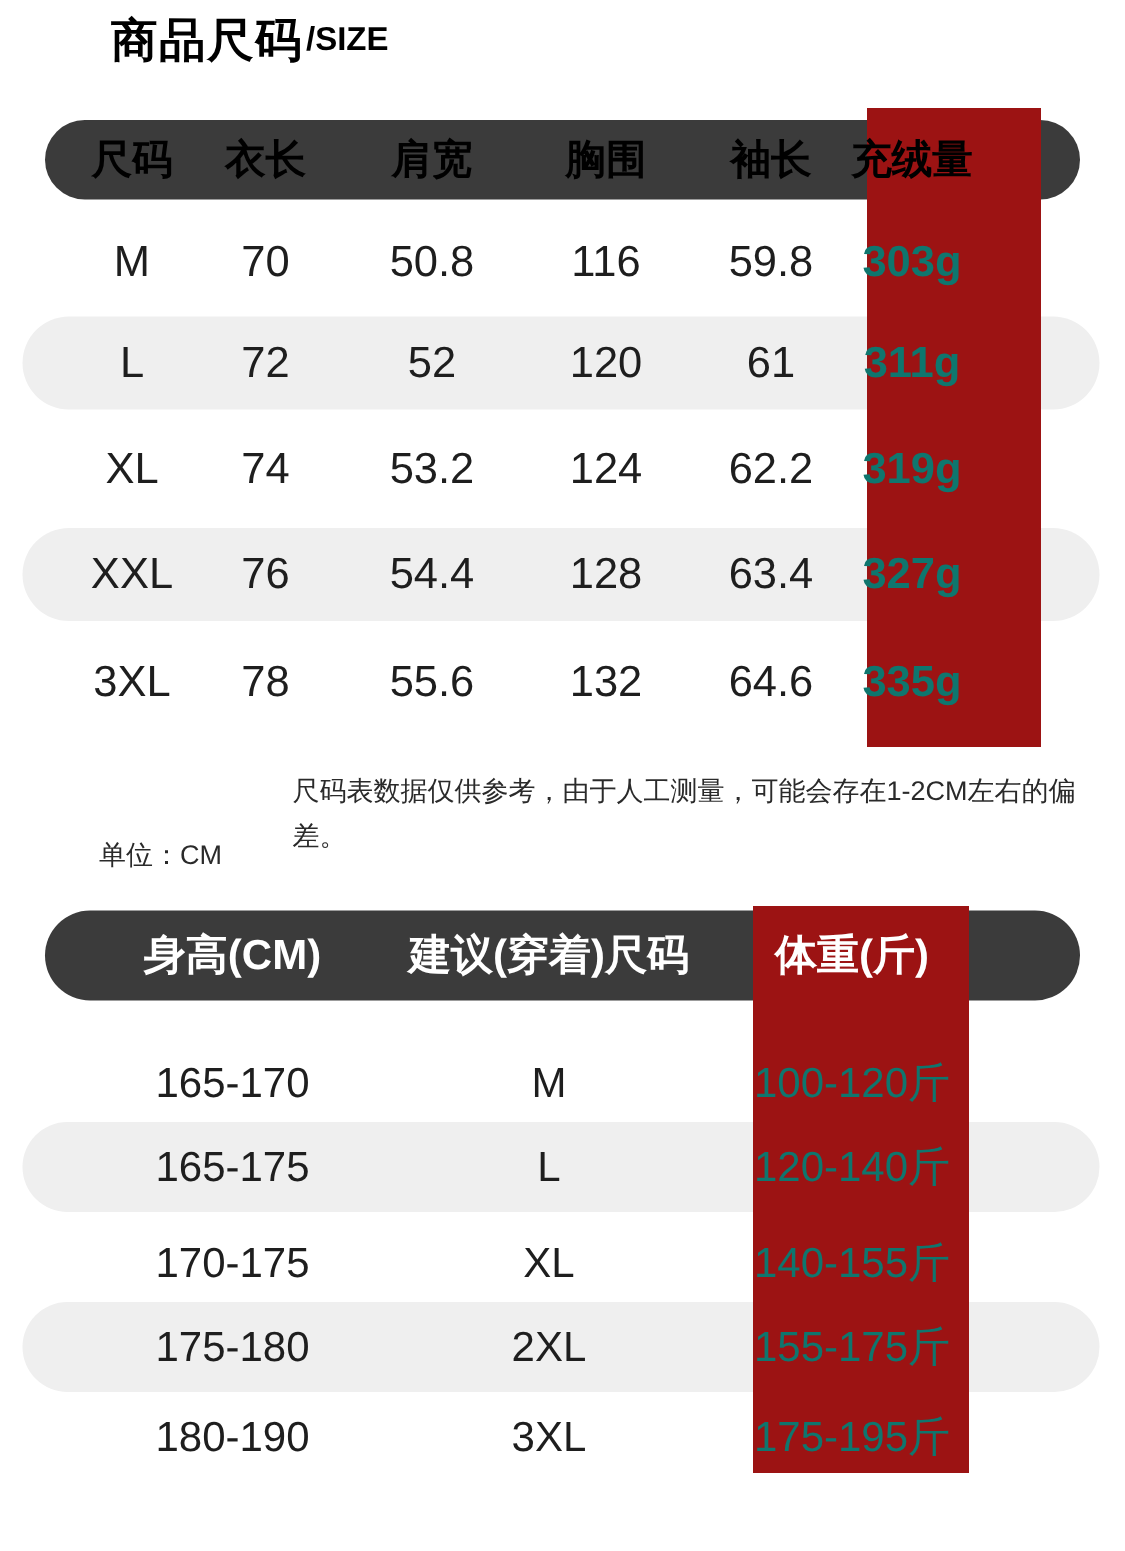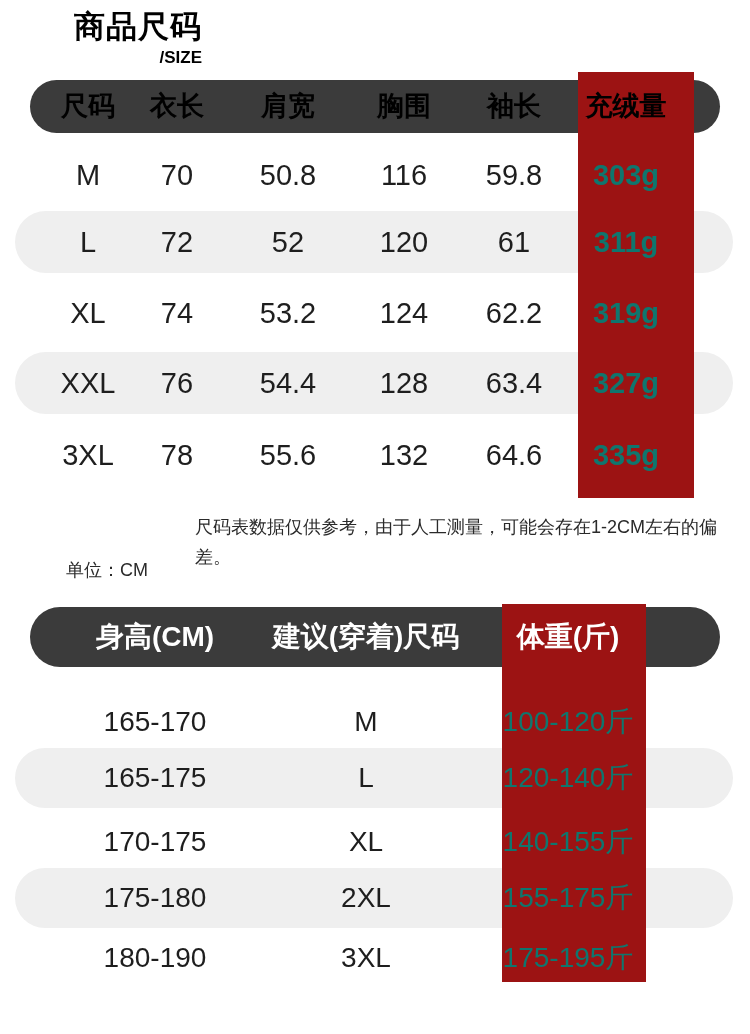--- a/index.html
+++ b/index.html
@@ -3,35 +3,35 @@
 <meta charset="utf-8">
 <style>
   html,body{margin:0;padding:0;background:#fff;}
   .canvas{
     position:relative;width:750px;height:1034px;background:#ffffff;overflow:hidden;
     font-family:"Liberation Sans","DejaVu Sans",sans-serif;color:#1e1e1e;
   }
   .abs{position:absolute;}
 
   
-  .title-row{left:74px;top:6px;display:flex;align-items:flex-end;flex-direction:column;}
+  .title-row{left:74px;top:6px;display:flex;align-items:center;}
   .title-main{font-size:31px;font-weight:900;color:#000;letter-spacing:1px;}
-  .title-suffix{font-size:17px;font-weight:700;color:#000;margin-left:2px;margin-bottom:3px;}
+  .title-suffix{font-size:22px;font-weight:700;color:#000;margin-left:2px;margin-bottom:3px;}
 
   
   .t1-bar{left:30px;top:80px;width:690px;height:53px;background:#3b3b3b;border-radius:27px;z-index:1;}
   .t1-red{left:578px;top:72px;width:116px;height:426px;background:#9c1313;z-index:2;}
   .t1-gray{left:15px;width:718px;height:62px;background:#efefef;border-radius:31px;z-index:1;}
   .t1-gray.g1{top:211px;} .t1-gray.g2{top:352px;}
 
   .t1h{top:80px;height:53px;line-height:53px;color:#000000;font-weight:700;font-size:27px;text-align:center;z-index:3;}
   .t1cell{height:62px;line-height:62px;font-size:29px;text-align:center;z-index:3;}
   .t1r0{top:144px;} .t1r1{top:211px;} .t1r2{top:282px;} .t1r3{top:352px;} .t1r4{top:424px;}
   .t1c1{left:38px;width:100px;} .t1c2{left:127px;width:100px;} .t1c3{left:238px;width:100px;}
-  .t1c4{left:354px;width:100px;} .t1c5{left:464px;width:100px;} .t1c6{left:578px;width:96px;}
+  .t1c4{left:354px;width:100px;} .t1c5{left:464px;width:100px;} .t1c6{left:560px;width:96px;}
   .redcell{color:#0f766e;font-weight:700;}
 
   
   .note{top:512px;height:30px;line-height:30px;font-size:18px;color:#2a2a2a;z-index:3;}
   .note-unit{left:66px;margin-top:43px;}
   .note-text{left:195px;}
 
   
   .t2-bar{left:30px;top:607px;width:690px;height:60px;background:#3b3b3b;border-radius:30px;z-index:1;}
   .t2-red{left:502px;top:604px;width:144px;height:378px;background:#9c1313;z-index:2;}

